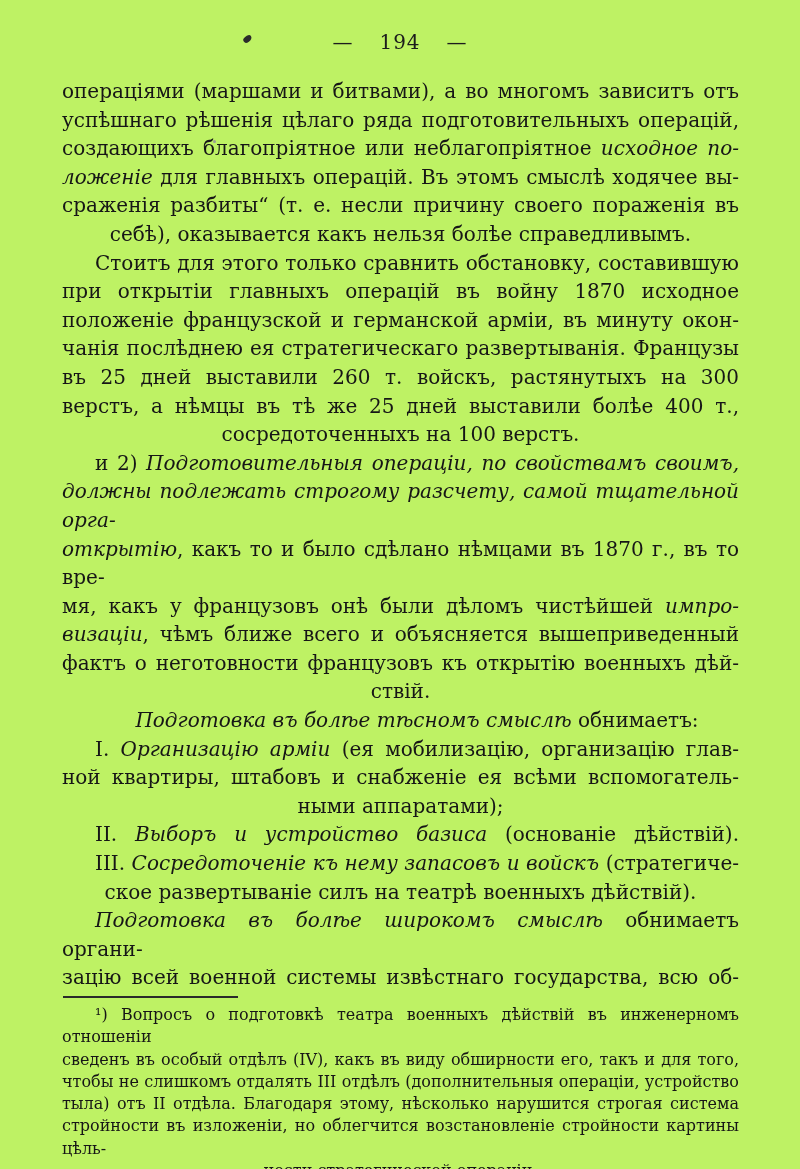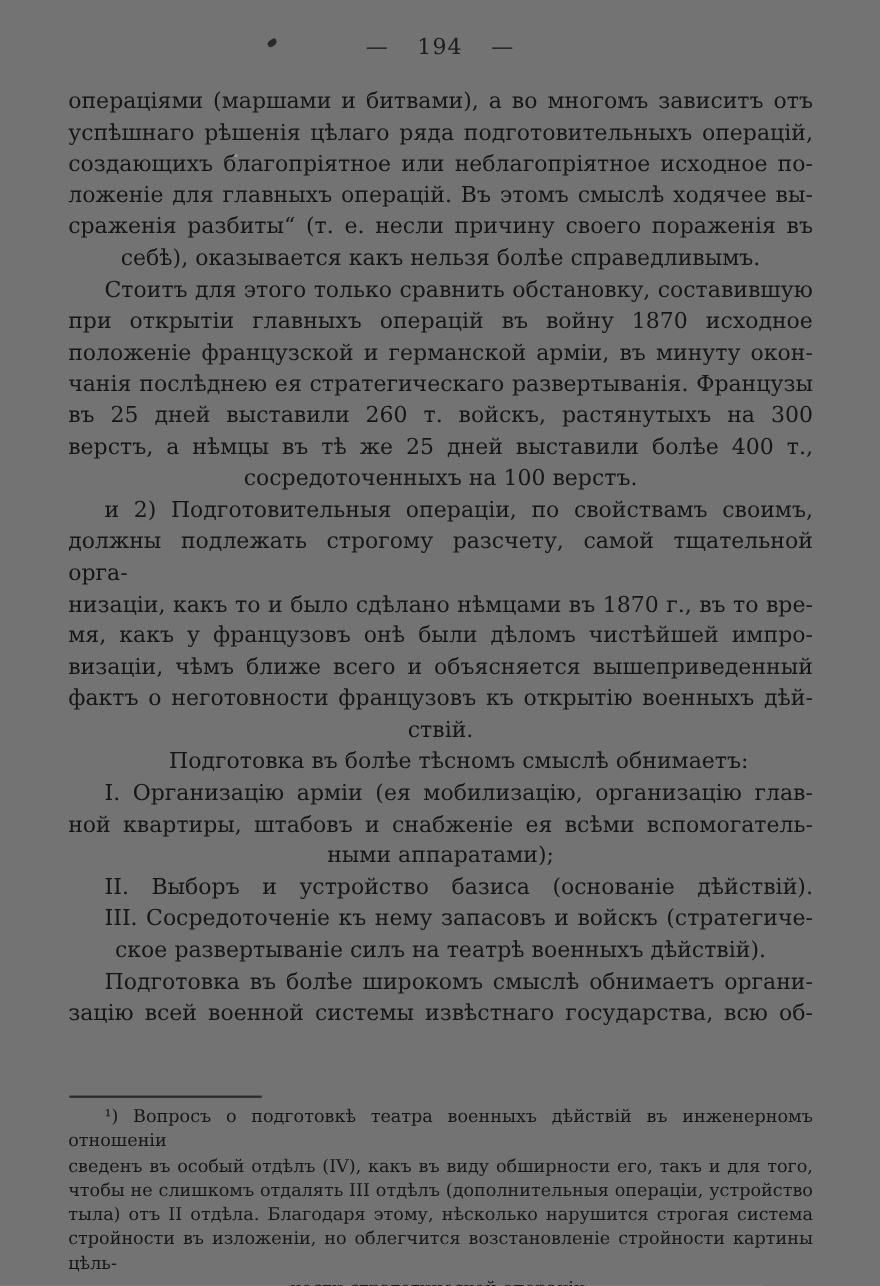--- a/index.html
+++ b/index.html
@@ -1,21 +1,21 @@
 <!DOCTYPE html>
 <html><head>
 <meta charset="utf-8">
 <style>
   html, body { margin: 0; padding: 0; background: #e8e8e6; }
   #page {
     position: relative;
     width: 800px;
     height: 1169px;
     margin: 0 auto;
-    background: #737373;
+    background: #bef264;
     overflow: hidden;
     color: #161616;
     font-family: "DejaVu Serif", "Liberation Serif", serif;
   }
   #page-header {
     position: absolute;
     top: 30px;
     left: 0;
     width: 100%;
     text-align: center;
@@ -45,21 +45,21 @@
     left: 62px;
     top: 1004px;
     width: 677px;
     font-size: 16px;
     line-height: 22.3px;
   }
   .para { margin: 0; }
   .line { text-align: center; white-space: normal; }
   .line.j { text-align: justify; text-align-last: justify; }
   .line.ind { text-indent: 33px; }
-  .it { }
+  .it { font-style: italic; }
   .speck { position: absolute; background: #2b2b2b; border-radius: 50% 40% 60% 50%; }
   #speck-top {
     left: 243px; top: 36px; width: 9px; height: 6px;
     transform: rotate(-35deg);
   }
   #speck-dot {
     left: 213px; top: 140px; width: 3px; height: 3px;
     background: #9a9a96; border-radius: 50%;
   }
 </style>
@@ -89,21 +89,21 @@
         <div class="line j"><span>при открытіи главныхъ операцій въ войну 1870 исходное</span></div>
         <div class="line j"><span>положеніе французской и германской арміи, въ минуту окон-</span></div>
         <div class="line j"><span>чанія послѣднею ея стратегическаго развертыванія. Французы</span></div>
         <div class="line j"><span>въ 25 дней выставили 260 т. войскъ, растянутыхъ на 300</span></div>
         <div class="line j"><span>верстъ, а нѣмцы въ тѣ же 25 дней выставили болѣе 400 т.,</span></div>
         <div class="line"><span>сосредоточенныхъ на 100 верстъ.</span></div>
       </div>
       <div class="para">
         <div class="line j ind"><span>и 2) </span><span class="it">Подготовительныя операціи, по свойствамъ своимъ,</span></div>
         <div class="line j"><span class="it">должны подлежать строгому разсчету, самой тщательной орга-</span></div>
-        <div class="line j"><span class="it">низаціи</span><span>, какъ то и было сдѣлано нѣмцами въ 1870 г., въ то вре-</span></div>
+        <div class="line j"><span class="it">открытію</span><span>, какъ то и было сдѣлано нѣмцами въ 1870 г., въ то вре-</span></div>
         <div class="line j"><span>мя, какъ у французовъ онѣ были дѣломъ чистѣйшей </span><span class="it">импро-</span></div>
         <div class="line j"><span class="it">визаціи</span><span>, чѣмъ ближе всего и объясняется вышеприведенный</span></div>
         <div class="line j"><span>фактъ о неготовности французовъ къ открытію военныхъ дѣй-</span></div>
         <div class="line"><span>ствій.</span></div>
       </div>
       <div class="para">
         <div class="line ind"><span class="it">Подготовка въ болѣе тѣсномъ смыслѣ</span><span> обнимаетъ:</span></div>
       </div>
       <div class="para">
         <div class="line j ind"><span>I. </span><span class="it">Организацію арміи</span><span> (ея мобилизацію, организацію глав-</span></div>

